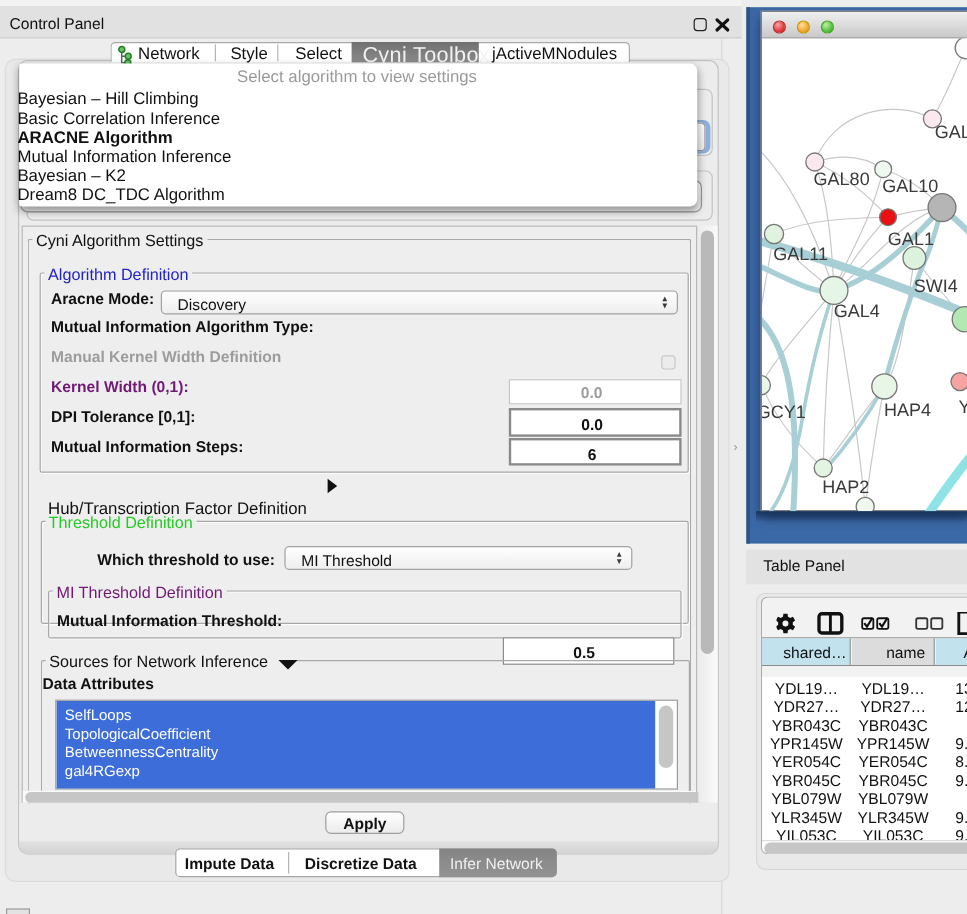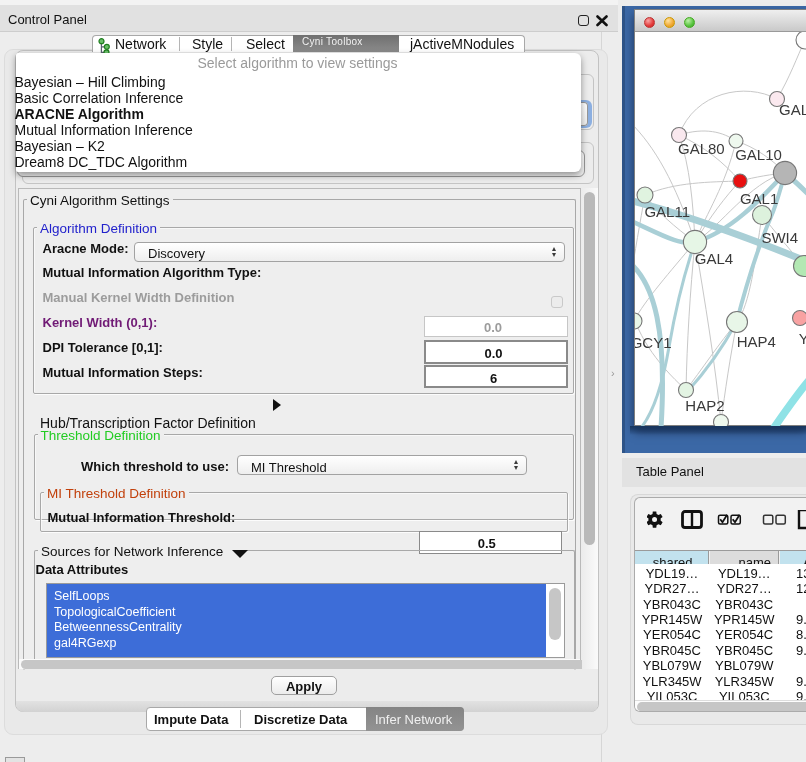--- a/index.html
+++ b/index.html
@@ -49,21 +49,21 @@
     <circle cx="4.5" cy="5.2" r="2.5" fill="#6abf69" stroke="#1e7d1e" stroke-width="1.2"></circle>
     <circle cx="9.8" cy="10.8" r="2.5" fill="#6abf69" stroke="#1e7d1e" stroke-width="1.2"></circle>
     <circle cx="9.5" cy="16.3" r="2.5" fill="#6abf69" stroke="#1e7d1e" stroke-width="1.2"></circle>
   </svg>
   <div class="lbl" style="left:115px;top:37px;font-size:14px;">Network</div>
   <div class="abs" style="left:179px;top:37px;width:1px;height:14px;background:#b5b5b5;"></div>
   <div class="lbl" style="left:192px;top:37px;font-size:14px;">Style</div>
   <div class="abs" style="left:231px;top:37px;width:1px;height:14px;background:#b5b5b5;"></div>
   <div class="lbl" style="left:246px;top:37px;font-size:14px;">Select</div>
   <div class="abs" style="left:293px;top:35px;width:106px;height:17px;background:linear-gradient(#707070,#8b8b8b);"></div>
-  <div class="lbl" style="left:302px;top:37px;color:#f2f2f2;font-size:10px;letter-spacing:.3px;">Cyni Toolbox</div>
+  <div class="lbl" style="left:302px;top:37px;color:#f2f2f2;font-size:18px;letter-spacing:.3px;">Cyni Toolbox</div>
   <div class="lbl" style="left:410px;top:37px;font-size:14px;">jActiveMNodules</div>
 
   <div class="abs" style="left:18px;top:188px;width:563px;height:481px;background:#eeeeee;border:1px solid #b9b9b9;"></div>
 
   <div class="grp" style="left:23px;top:199px;width:553px;height:471px;border-bottom:none;box-shadow:none;">
     <span class="gtitle" style="background:#eeeeee;">Cyni Algorithm Settings</span>
   </div>
 
   <div class="grp" style="left:33px;top:227px;width:541px;height:167px;">
     <span class="gtitle" style="background:#eeeeee;color:#2222cc;">Algorithm Definition</span>
@@ -89,21 +89,21 @@
   <div class="grp" style="left:33.5px;top:434px;width:540.5px;height:86px;">
     <span class="gtitle" style="background:#eeeeee;color:#22cc22;">Threshold Definition</span>
   </div>
   <div class="lbl b" style="left:81px;top:459.9px;">Which threshold to use:</div>
   <div class="combo" style="left:237px;top:455.4px;width:290px;height:20px;">
       <span class="ctext">MI Threshold</span>
       <span class="updn"></span>
     </div>
 
   <div class="grp" style="left:40px;top:492px;width:528px;height:40px;">
-    <span class="gtitle" style="background:#eeeeee;color:#c2410c;">MI Threshold Definition</span>
+    <span class="gtitle" style="background:#eeeeee;color:#701a75;">MI Threshold Definition</span>
   </div>
   <div class="lbl b" style="left:47.5px;top:510.5px;">Mutual Information Threshold:</div>
   <div class="tin" style="left:418.5px;top:506.8px;width:143.5px;height:23px;border:1.5px solid #8a8a8a;padding:4px 7px 0 0;margin-top:24px;">0.5</div>
 
   <div class="grp" style="left:34px;top:550px;width:541px;height:119px;border-bottom:none;box-shadow:none;">
     <span class="gtitle" style="background:#eeeeee;">Sources for Network Inference &nbsp;</span>
   </div>
   <div class="abs" style="left:232px;top:549.5px;width:0;height:0;border-left:8.5px solid transparent;border-right:8.5px solid transparent;border-top:8.5px solid #111;"></div>
   <div class="lbl b" style="left:35.5px;top:563.4px;">Data Attributes</div>
 
@@ -242,21 +242,21 @@
       <rect x="71.5" y="5.2" width="9.3" height="8.8" rx="1.5"></rect>
       <rect x="84" y="5.2" width="9.3" height="8.8" rx="1.5"></rect>
       <rect x="116.5" y="5.2" width="9.3" height="8.8" rx="1.5" stroke="#333"></rect>
       <rect x="129" y="5.2" width="9.3" height="8.8" rx="1.5" stroke="#333"></rect>
     </g>
     <path d="M73.2 9.2 l2.3 3 l4.6 -7.4" fill="none" stroke="#111" stroke-width="1.8"></path>
     <path d="M85.7 9.2 l2.3 3 l4.6 -7.4" fill="none" stroke="#111" stroke-width="1.8"></path>
     <path d="M152 0 l9 0 l5 5 l0 13 l-14 0 z M161 0 l0 5 l5 0" fill="none" stroke="#111" stroke-width="2.4"></path>
   </svg>
 
-  <div class="abs" style="left:0;top:52px;width:172px;height:24px;border-top:1px solid #9a9a9a;border-bottom:1px solid #8a8a8a;">
+  <div class="abs" style="left:0;top:33px;width:172px;height:24px;border-top:1px solid #9a9a9a;border-bottom:1px solid #8a8a8a;">
     <div class="abs" style="left:0;top:0;width:73.5px;height:22px;background:#c2e2ee;border-right:1px solid #9a9a9a;text-align:right;font-size:13px;padding:4px 2px 0 0;">shared…</div>
     <div class="abs" style="left:74.5px;top:0;width:69.5px;height:22px;background:#dcdcdc;border-right:1px solid #9a9a9a;text-align:right;font-size:13px;padding:4px 7px 0 0;">name</div>
     <div class="abs" style="left:145px;top:0;width:27px;height:22px;background:#c2e2ee;font-size:13px;padding:4px 0 0 23px;">A</div>
   </div>
 
   <div class="abs" style="left:0;top:66px;width:172px;height:136px;background:#fff;font-size:13px;">
     <div class="abs" style="left:0;top:2px;width:74px;text-align:center;">YDL19…</div>
       <div class="abs" style="left:74px;top:2px;width:70.5px;text-align:center;">YDL19…</div>
       <div class="abs" style="left:161px;top:2px;">13.</div>
     <div class="abs" style="left:0;top:17px;width:74px;text-align:center;">YDR27…</div>

